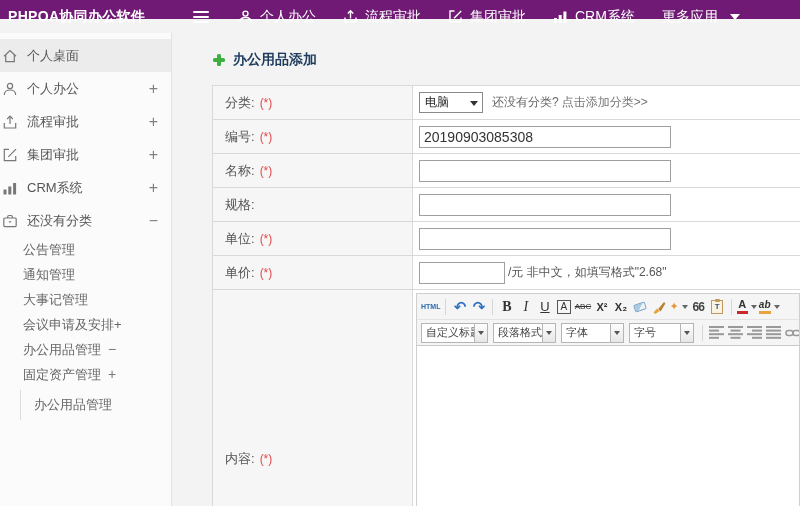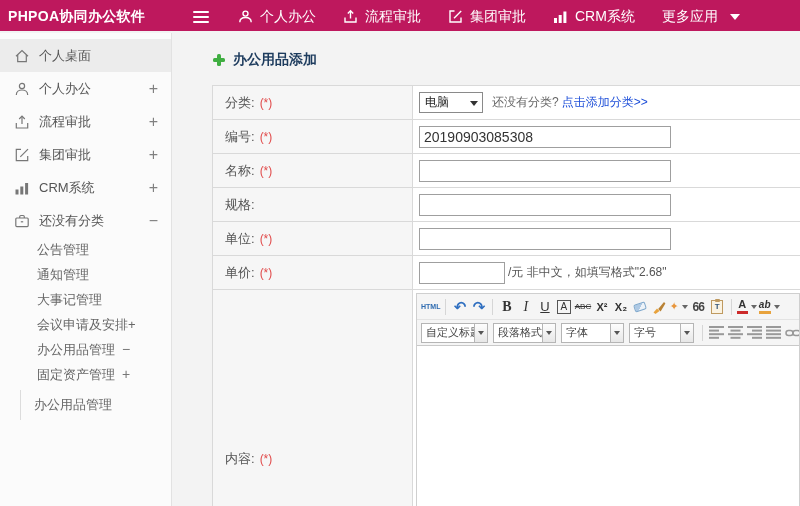--- a/index.html
+++ b/index.html
@@ -2,36 +2,36 @@
 <html><head>
 <meta charset="utf-8">
 <style>
   * { margin:0; padding:0; box-sizing:border-box; }
   html,body { width:800px; height:506px; }
   body {
     position:relative; overflow:hidden; background:#f3f3f3;
     font-family:"Liberation Sans","DejaVu Sans",sans-serif;
   }
   
-  .topbar { position:absolute; top:0; left:0; width:800px; height:31px; background:#be185d; z-index:5; }
+  .topbar { position:absolute; top:0; left:0; width:800px; height:19px; background:#701a75; z-index:5; }
   .logo { position:absolute; left:8px; top:0; line-height:33px; color:#fff; font-size:14px; font-weight:bold; letter-spacing:.3px; }
   .hamburger { position:absolute; left:193px; top:11px; width:16px; cursor:pointer; }
   .hamburger i { display:block; height:2px; background:#fff; border-radius:1px; margin-bottom:3px; }
   .topnav { position:absolute; left:238px; top:0; height:33px; display:flex; align-items:center; }
   .nav-item { display:flex; align-items:center; color:#fff; font-size:14px; margin-right:27px; cursor:pointer; }
   .nav-item svg { margin-right:7px; }
   .caret-down { width:0; height:0; border-left:5px solid transparent; border-right:5px solid transparent; border-top:6px solid #fff; margin-left:12px; }
   
   .sidebar { position:absolute; top:33px; left:0; width:172px; bottom:0; background:#fbfbfb; border-right:1px solid #e2e2e2; }
   .side-group1 { padding-top:6px; }
-  .side1 { position:relative; height:33px; display:flex; align-items:center; padding-left:14px; color:#555; font-size:13px; cursor:pointer; }
+  .side1 { position:relative; height:33px; display:flex; align-items:center; padding-left:2px; color:#555; font-size:13px; cursor:pointer; }
   .side1.active { background:#ececec; }
   .side1 svg { margin-right:9px; flex-shrink:0; }
   .side1 .toggle { position:absolute; right:13px; top:0; line-height:33px; color:#808080; font-size:16px; font-weight:300; }
-  .side2 { height:25px; line-height:25px; padding-left:37px; font-size:13px; color:#666; cursor:pointer; white-space:nowrap; }
+  .side2 { height:25px; line-height:25px; padding-left:23px; font-size:13px; color:#666; cursor:pointer; white-space:nowrap; }
   .side2 .toggle2 { color:#777; margin-left:7px; font-size:14px; }
   .side3-group { margin-left:20px; margin-top:3px; border-left:1px solid #dcdcdc; }
   .side3 { height:30px; line-height:30px; padding-left:13px; font-size:13px; color:#666; cursor:pointer; white-space:nowrap; }
   
   .main { position:absolute; left:173px; top:33px; right:0; bottom:0; background:#f3f3f3; }
   .title-row { position:absolute; left:40px; top:18px; display:flex; align-items:center; }
   .plus-icon { position:relative; width:12px; height:12px; }
   .plus-icon::before { content:""; position:absolute; left:0; top:4px; width:12px; height:4px; background:#3fae41; border-radius:1.5px; }
   .plus-icon::after { content:""; position:absolute; left:4px; top:0; width:4px; height:12px; background:#3fae41; border-radius:1.5px; }
   .page-title { margin-left:8px; font-size:14px; font-weight:bold; color:#1e3c5e; }
@@ -41,21 +41,21 @@
   .frow.content-row { height:337px; border-bottom:none; }
   .fl { width:200px; flex-shrink:0; background:#f6f6f6; border-right:1px solid #d9d9d9; display:flex; align-items:center; padding-left:12px; font-size:13px; color:#555; }
   .star { color:#e14b4b; margin-left:5px; font-size:12px; }
   .fv { flex:1; min-width:0; display:flex; align-items:center; padding-left:6px; background:#fff; font-size:12px; color:#666; }
   .content-row .fv { align-items:flex-start; padding:3px 0 0 3px; }
   .txt { height:22px; width:252px; border:1px solid #9f9f9f; background:#fff; font-size:14px; color:#333; padding:1px 4px; font-family:inherit; }
   .txt.price { width:86px; }
   .selbox { position:relative; width:64px; height:21px; border:1px solid #8a8a8a; background:#fff; font-size:12px; color:#222; line-height:19px; padding-left:5px; cursor:pointer; }
   .selbox .sel-caret { position:absolute; right:4px; top:8px; width:0; height:0; border-left:4px solid transparent; border-right:4px solid transparent; border-top:5px solid #333; }
   .hint { margin-left:9px; color:#666; }
-  .hint-link { color:#1d4ed8; cursor:pointer; text-decoration:none; margin-left:3px; }
+  .hint-link { color:#737373; cursor:pointer; text-decoration:none; margin-left:3px; }
   .suffix { margin-left:3px; color:#555; }
   
   .editor { width:100%; margin-right:-2px; height:331px; border:1px solid #cfcfcf; background:#fff; display:flex; flex-direction:column; }
   .tb { height:26px; background:#f5f5f5; display:flex; align-items:center; padding:0 3px; flex-shrink:0; overflow:hidden; white-space:nowrap; }
   .tb1 { border-bottom:1px solid #e3e3e3; }
   .tb2 { border-bottom:1px solid #c9c9c9; }
   .ed-content { flex:1; background:#fff; }
   .btn { min-width:17px; height:20px; display:inline-flex; align-items:center; justify-content:center; margin:0 1px; color:#333; cursor:pointer; flex-shrink:0; }
   .sep { width:1px; height:16px; background:#d6d6d6; margin:0 4px; flex-shrink:0; }
   .b-html { font-size:7px; font-weight:bold; color:#2e6bb0; }

